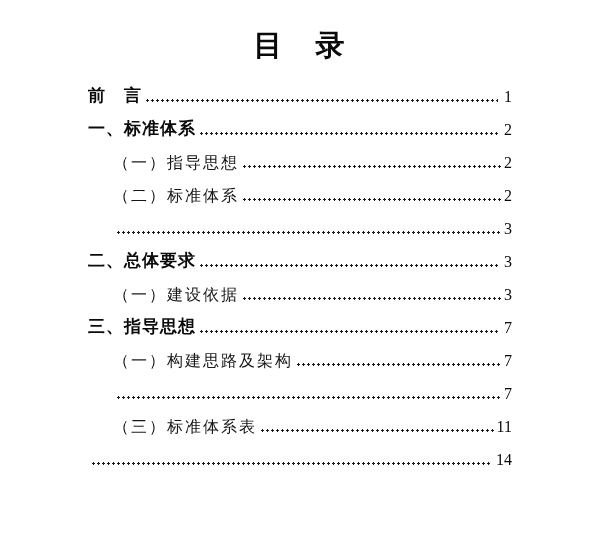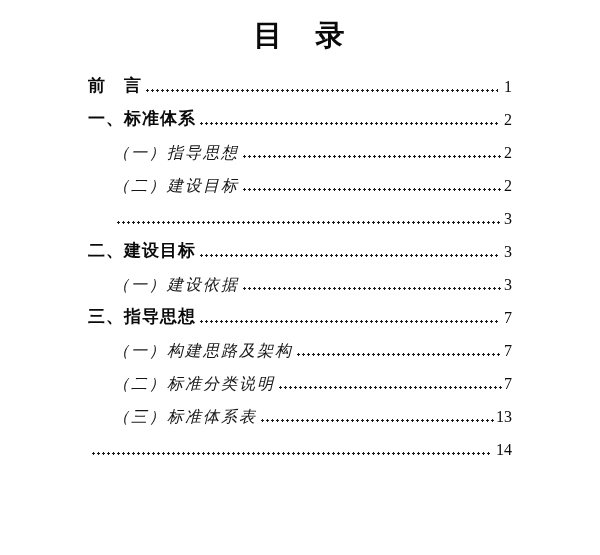--- a/index.html
+++ b/index.html
@@ -6,21 +6,21 @@
   .doc-page {
     position: relative;
     width: 600px;
     height: 555px;
     background: #ffffff;
     color: #111111;
     font-family: "Liberation Serif", serif;
     overflow: hidden;
   }
   .doc-title {
-    padding-top: 18px;
+    padding-top: 28px;
     text-align: center;
     font-family: "Liberation Serif", serif;
     font-weight: bold;
     font-size: 29px;
     line-height: 34px;
     letter-spacing: 2px;
     color: #0a0a0a;
   }
   .toc {
     margin: 10px 88px 0 88px;
@@ -39,21 +39,20 @@
   .level1 .label {
     font-family: "Liberation Sans", sans-serif;
     font-weight: bold;
     font-size: 17px;
     letter-spacing: 1px;
     color: #0a0a0a;
   }
   .level2 { padding-left: 25px; }
   .level2 .label {
     font-family: "Liberation Serif", serif;
-    font-style: italic;
     font-size: 16px;
     letter-spacing: 2px;
     color: #161616;
   }
   .dots {
     flex: 1 1 auto;
     height: 3px;
     margin: 0 2px 3px 4px;
     background-image: radial-gradient(circle at 1.5px 1.5px, #1a1a1a 1.05px, rgba(0,0,0,0) 1.4px);
     background-size: 5px 3px;
@@ -84,56 +83,55 @@
         <span class="label">一、标准体系</span>
         <span class="dots"></span>
         <span class="page-num">2</span>
       </div>
       <div class="toc-row level2">
         <span class="label">（一）指导思想</span>
         <span class="dots"></span>
         <span class="page-num">2</span>
       </div>
       <div class="toc-row level2">
-        <span class="label">（二）建设目标</span>
+        <span class="label">（二）标准体系</span>
         <span class="dots"></span>
         <span class="page-num">2</span>
       </div>
       <div class="toc-row level2">
         <span class="dots"></span>
         <span class="page-num">3</span>
       </div>
       <div class="toc-row level1">
-        <span class="label">二、建设目标</span>
+        <span class="label">二、总体要求</span>
         <span class="dots"></span>
         <span class="page-num">3</span>
       </div>
       <div class="toc-row level2">
         <span class="label">（一）建设依据</span>
         <span class="dots"></span>
         <span class="page-num">3</span>
       </div>
       <div class="toc-row level1">
         <span class="label">三、指导思想</span>
         <span class="dots"></span>
         <span class="page-num">7</span>
       </div>
       <div class="toc-row level2">
         <span class="label">（一）构建思路及架构</span>
         <span class="dots"></span>
         <span class="page-num">7</span>
       </div>
       <div class="toc-row level2">
-        <span class="label">（二）标准分类说明</span>
         <span class="dots"></span>
         <span class="page-num">7</span>
       </div>
       <div class="toc-row level2">
         <span class="label">（三）标准体系表</span>
         <span class="dots"></span>
-        <span class="page-num">13</span>
+        <span class="page-num">11</span>
       </div>
       <div class="toc-row level1">
         <span class="dots"></span>
         <span class="page-num">14</span>
       </div>
     </div>
 </div>
 
 </body></html>

